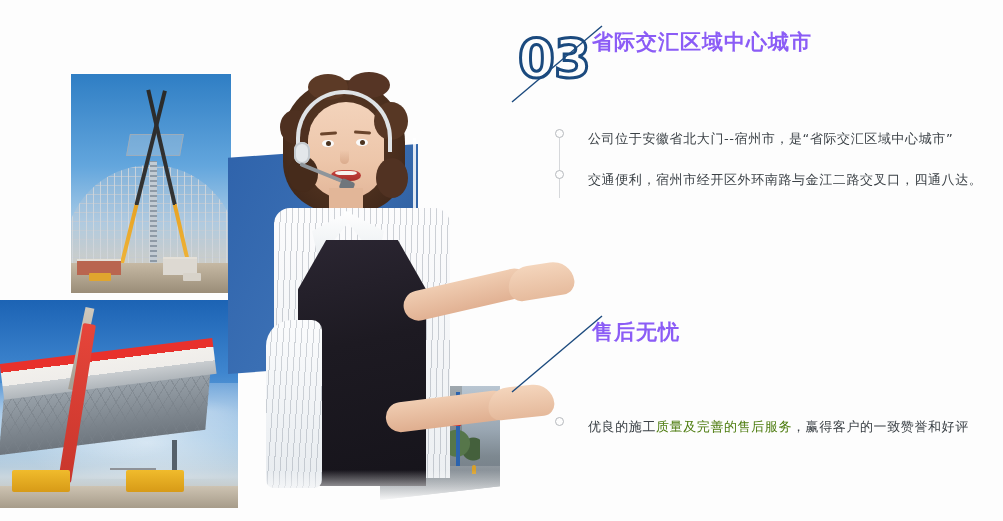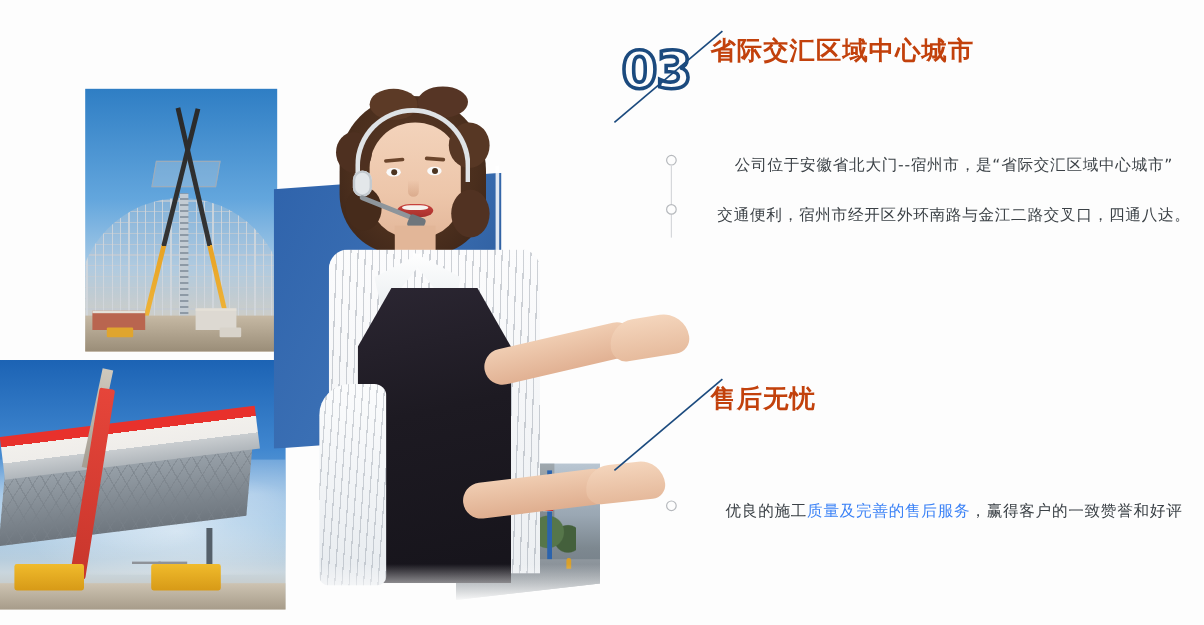--- a/index.html
+++ b/index.html
@@ -505,21 +505,21 @@
   .numslash {
     position: absolute;
     left: -8px; top: -4px;
     width: 110px; height: 86px;
   }
   .numslash svg { display: block; }
   .bignum {
     position: absolute;
     left: 4px; top: 2px;
     font-family: "DejaVu Sans", sans-serif;
-    font-size: 43px;
+    font-size: 53px;
     font-weight: 700;
     line-height: 62px;
     letter-spacing: -1px;
     color: transparent;
     -webkit-text-stroke: 3px #1b4a7e;
     text-shadow: none;
   }
 
   .headings { position: absolute; left: 92px; top: 0; }
   .h-main {
@@ -528,37 +528,36 @@
     font-weight: 700;
     color: #2e3438;
     letter-spacing: 1px;
     line-height: 30px;
     white-space: nowrap;
   }
   .h-sub {
     font-family: "DejaVu Sans", "Liberation Sans", sans-serif;
     font-size: 21px;
     font-weight: 700;
-    color: #c2410c;
+    color: #8b5cf6;
     letter-spacing: 1px;
     line-height: 32px;
     white-space: nowrap;
   }
 
   .bullets {
     position: absolute;
     left: 52px;
     top: 98px;
     width: 450px;
   }
   .bullet {
     position: relative;
     padding-left: 36px;
     margin-bottom: 14px;
-    text-align: center;
   }
   .bullet:last-child { margin-bottom: 0; }
   .bullet .dot {
     position: absolute;
     left: 3px;
     top: 5px;
     width: 9px;
     height: 9px;
     border: 1px solid #b6b9bd;
     border-radius: 50%;
@@ -572,21 +571,21 @@
     width: 1px;
     background: #d6d8db;
   }
   .bullet .btxt {
     font-family: "DejaVu Sans", "Liberation Sans", sans-serif;
     font-size: 13px;
     color: #3b4146;
     line-height: 29px;
     letter-spacing: 0.6px;
   }
-  .btxt .red { color: #3b82f6; }
+  .btxt .red { color: #4d7c0f; }
 
   
   .bignum.n03, .bignum.n04 { font-variant-numeric: lining-nums; }
 </style>
 </head>
 <body>
 
 <div id="page">
 
   <div class="collage">

